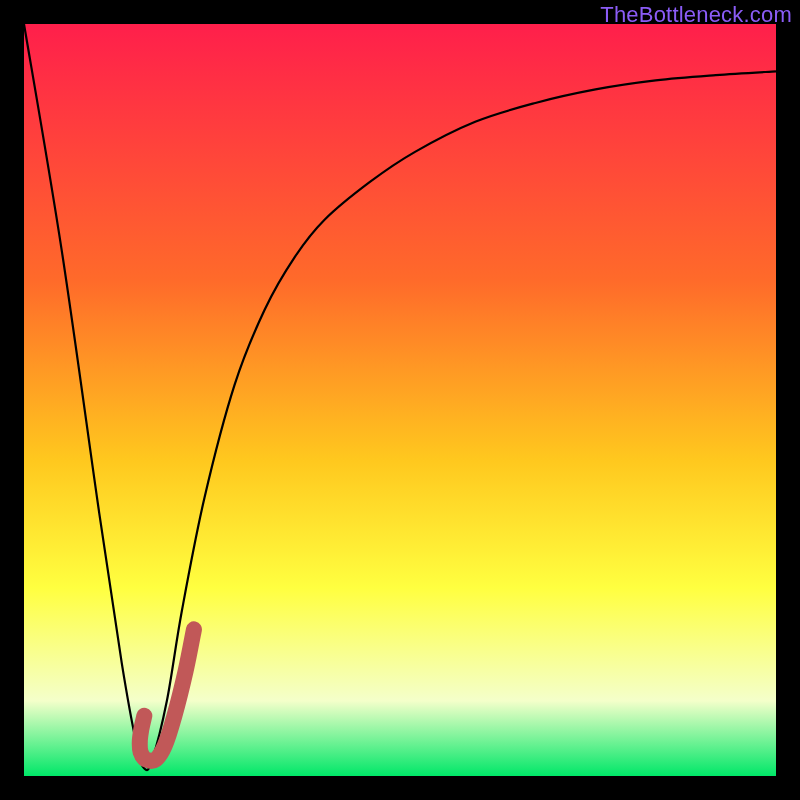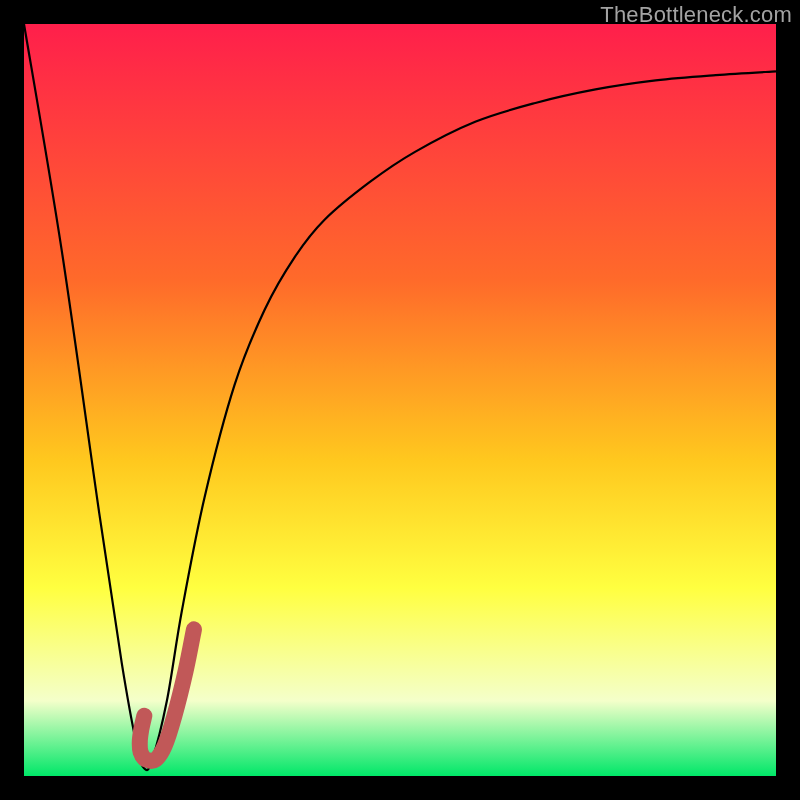--- a/index.html
+++ b/index.html
@@ -23,21 +23,21 @@
     position: absolute;
     left: 0;
     top: 0;
     width: 752px;
     height: 752px;
   }
   .watermark {
     position: absolute;
     top: 2px;
     right: 8px;
-    color: #a3a3a3;
+    color: #8b5cf6;
     font-size: 22px;
     letter-spacing: 0.2px;
     font-weight: 400;
     user-select: none;
   }
 </style>
 </head>
 <body>
 
 <div class="watermark">TheBottleneck.com</div>

